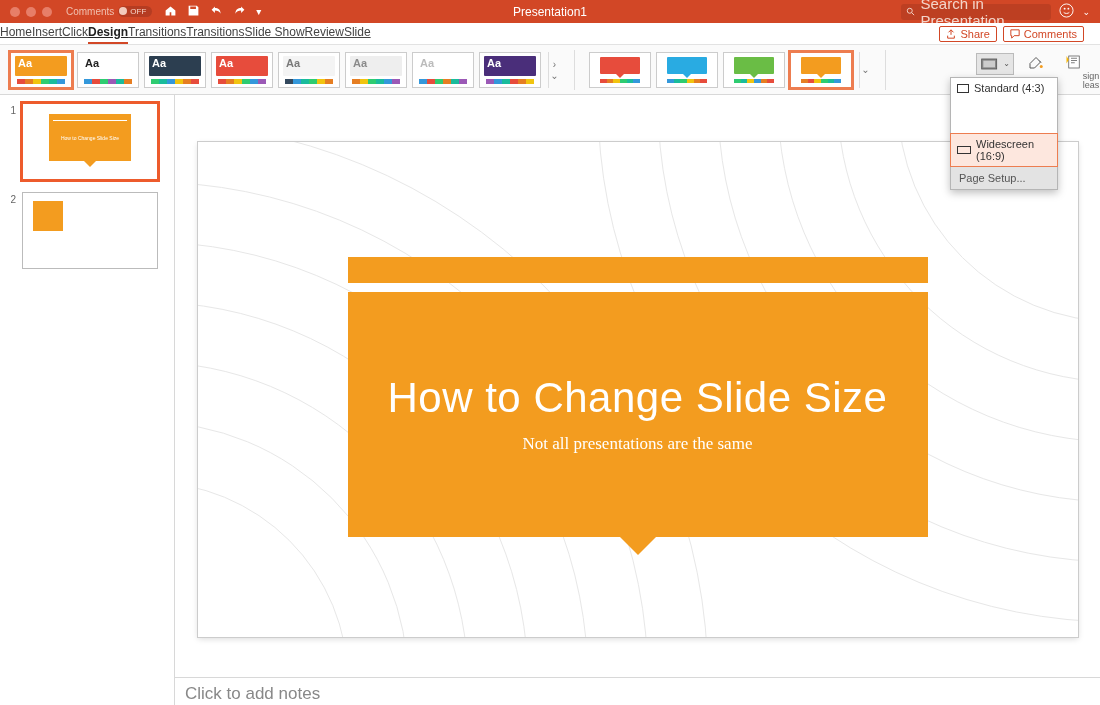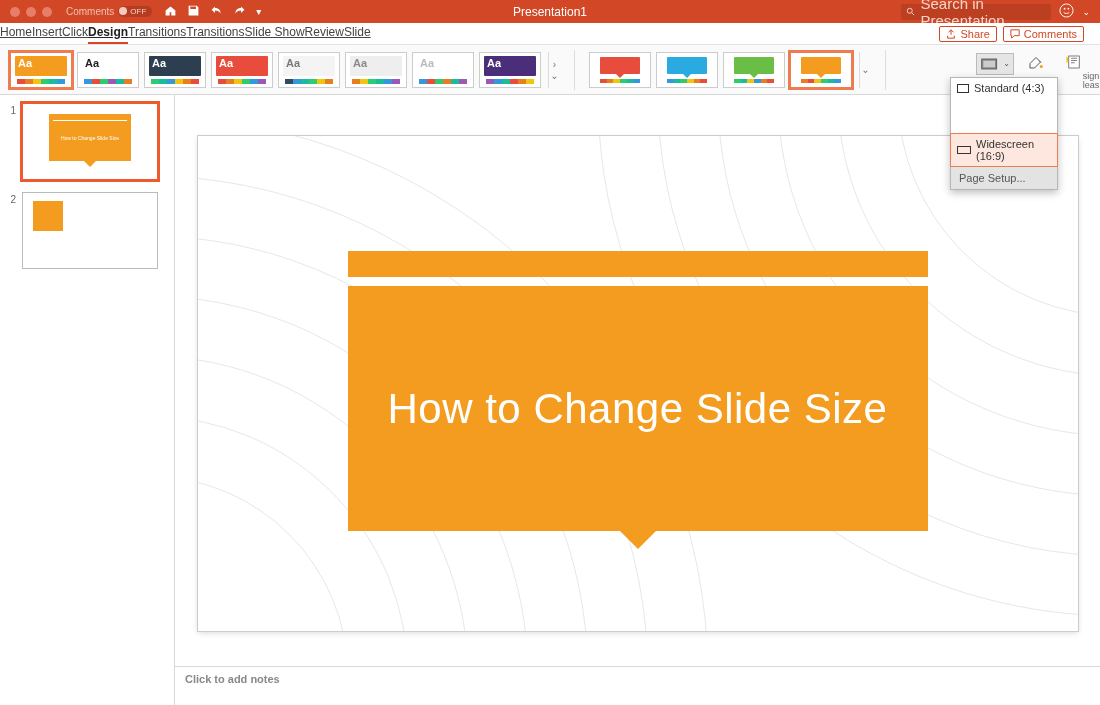--- a/index.html
+++ b/index.html
@@ -81,21 +81,21 @@
   .canvas { width: 880px; height: 495px; background: #fff; box-shadow: 0 0 0 1px #ccc, 0 2px 6px rgba(0,0,0,0.15); position: relative; overflow: hidden; }
   .swirls { position: absolute; inset: 0; }
   .swirls circle { fill: none; stroke: #e7e7e7; stroke-width: 1; }
 
   .plaque-top { position: absolute; top: 115px; left: 150px; right: 150px; height: 26px; background: #f39c1f; }
   .plaque { position: absolute; top: 150px; left: 150px; right: 150px; height: 245px; background: #f39c1f; display: flex; flex-direction: column; align-items: center; justify-content: center; color: #fff; }
   .plaque::after { content: ""; position: absolute; top: 100%; left: 50%; transform: translateX(-50%); border: 18px solid transparent; border-top-color: #f39c1f; }
   .plaque h1 { font-size: 42px; font-weight: 300; letter-spacing: .5px; }
   .plaque h2 { font-size: 17px; font-weight: 400; margin-top: 12px; font-family: Georgia, serif; font-style: normal; }
 
-  .notes { height: 39px; border-top: 1px solid #d8d8d8; font-size: 11px; color: #888; padding: 6px 10px; font-weight: bold; }
+  .notes { height: 28px; border-top: 1px solid #d8d8d8; font-size: 17px; color: #888; padding: 6px 10px; }
 
   
   .p1{background:#e74c3c}.p2{background:#e67e22}.p3{background:#f1c40f}.p4{background:#2ecc71}.p5{background:#1abc9c}.p6{background:#3498db}.p7{background:#9b59b6}.p8{background:#34495e}
 </style>
 </head>
 <body>
 
 <div class="titlebar">
   <div class="traffic">
     <div class="dot"></div>
@@ -404,20 +404,21 @@
               <circle r="460"></circle>
               <circle r="400"></circle>
               <circle r="340"></circle>
               <circle r="280"></circle>
               <circle r="220"></circle>
           </g>
         </svg>
         <div class="plaque-top"></div>
         <div class="plaque">
           <h1>How to Change Slide Size</h1>
+          <h2>Not all presentations are the same</h2>
         </div>
       </div>
     </div>
     <div class="notes">
       <span>Click to add notes</span>
     </div>
   </div>
 </div>
 
 </body></html>

